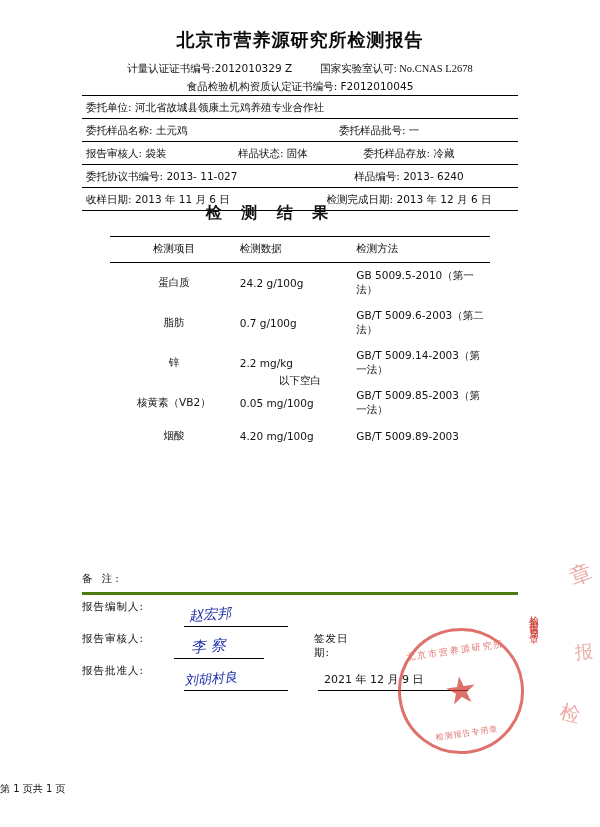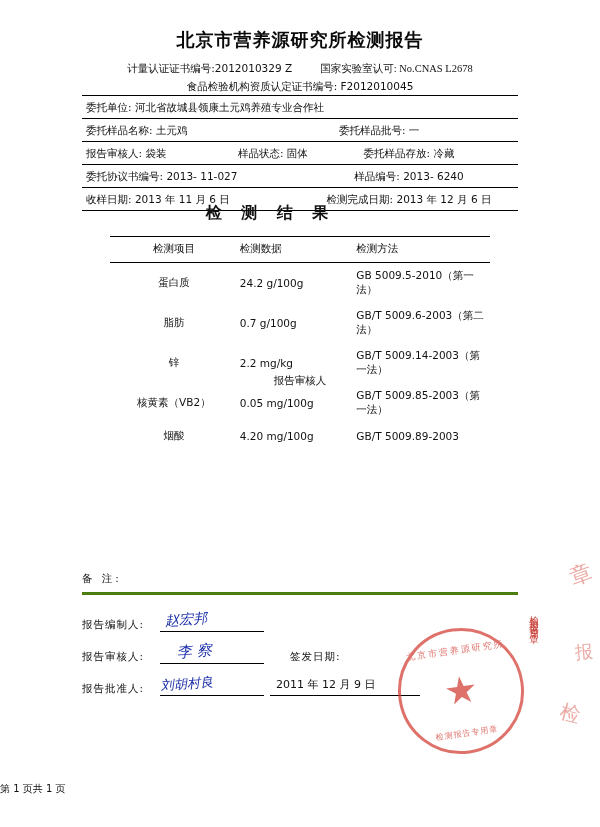--- a/index.html
+++ b/index.html
@@ -138,22 +138,22 @@
   
   .sig {
     position: absolute;
     left: 82px;
     top: 600px;
     width: 436px;
     font-size: 10.5px;
   }
   .sig-row {
     display: flex;
-    align-items: flex-end;
     height: 32px;
+    gap: 24px;
   }
   .sig-label { width: 78px; letter-spacing: 1px; }
   .sig-line {
     width: 104px;
     border-bottom: 1px solid #000;
     height: 26px;
     position: relative;
   }
   .sig-hand {
     position: absolute;
@@ -361,21 +361,21 @@
         <td class="c-method">GB/T 5009.85-2003（第一法）</td>
       </tr>
       <tr>
         <td class="c-item">烟酸</td>
         <td class="c-data">4.20 mg/100g</td>
         <td class="c-method">GB/T 5009.89-2003</td>
       </tr>
     </tbody>
   </table>
 
-  <div class="end-note">报告审核人</div>
+  <div class="end-note">以下空白</div>
 
   <div class="remark">备 注:</div>
 
   <div class="sig">
 
     <div class="sig-row">
       <div class="sig-label">报告编制人:</div>
       <div class="sig-line">
         <span class="sig-hand">赵宏邦</span>
       </div>
@@ -390,21 +390,21 @@
       <div class="issue-label">签发日期:</div>
       <div class="issue-blank"></div>
     </div>
 
     <div class="sig-row">
       <div class="sig-label">报告批准人:</div>
       <div class="sig-line">
         <span class="sig-hand h3">刘胡村良</span>
       </div>
       <div class="issue-line">
-        <span class="issue-date">2011 年 12 月 9 日</span>
+        <span class="issue-date">2021 年 12 月 9 日</span>
       </div>
     </div>
 
   </div>
 
   <div class="seal">
     <div class="seal-top">北京市营养源研究所</div>
     <div class="seal-bottom">检测报告专用章</div>
   </div>
 

